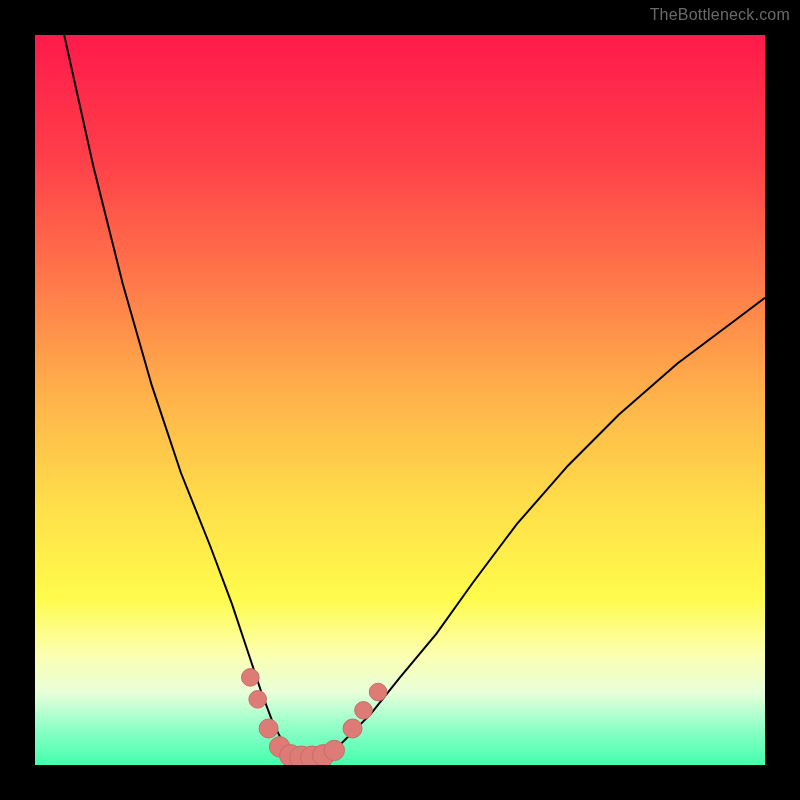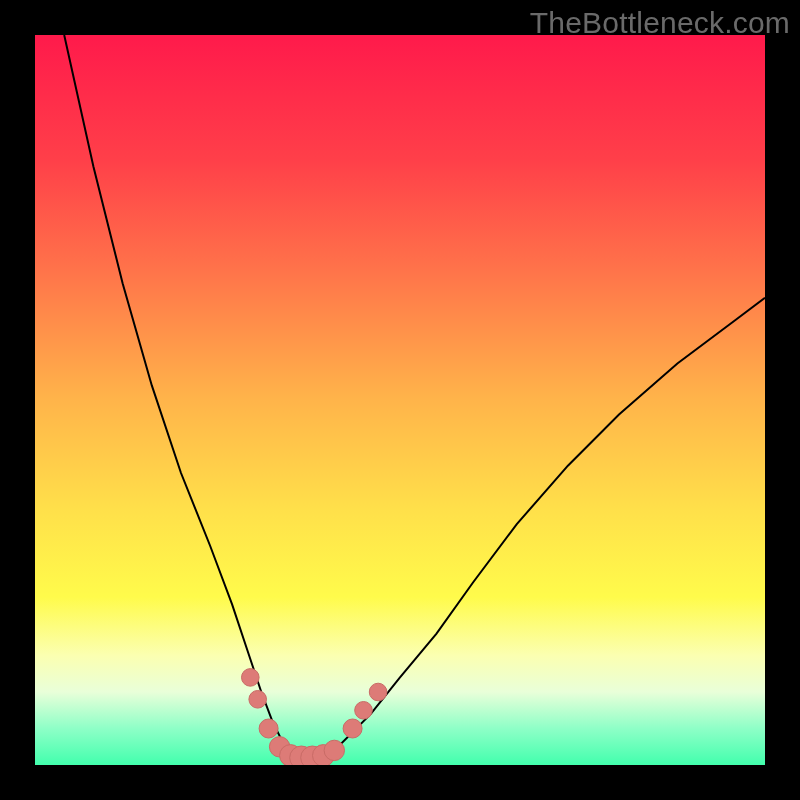--- a/index.html
+++ b/index.html
@@ -37,21 +37,21 @@
       #e9ffd9 90%,
       #8effc7 95%,
       #42ffad 100%
     );
   }
   .watermark {
     position: absolute;
     top: 6px;
     right: 10px;
     color: #6a6a6a;
-    font-size: 30px;
+    font-size: 16px;
     font-weight: 500;
     letter-spacing: 0.2px;
   }
   svg.overlay {
     position: absolute;
     left: 35px;
     top: 35px;
     width: 730px;
     height: 730px;
     pointer-events: none;

